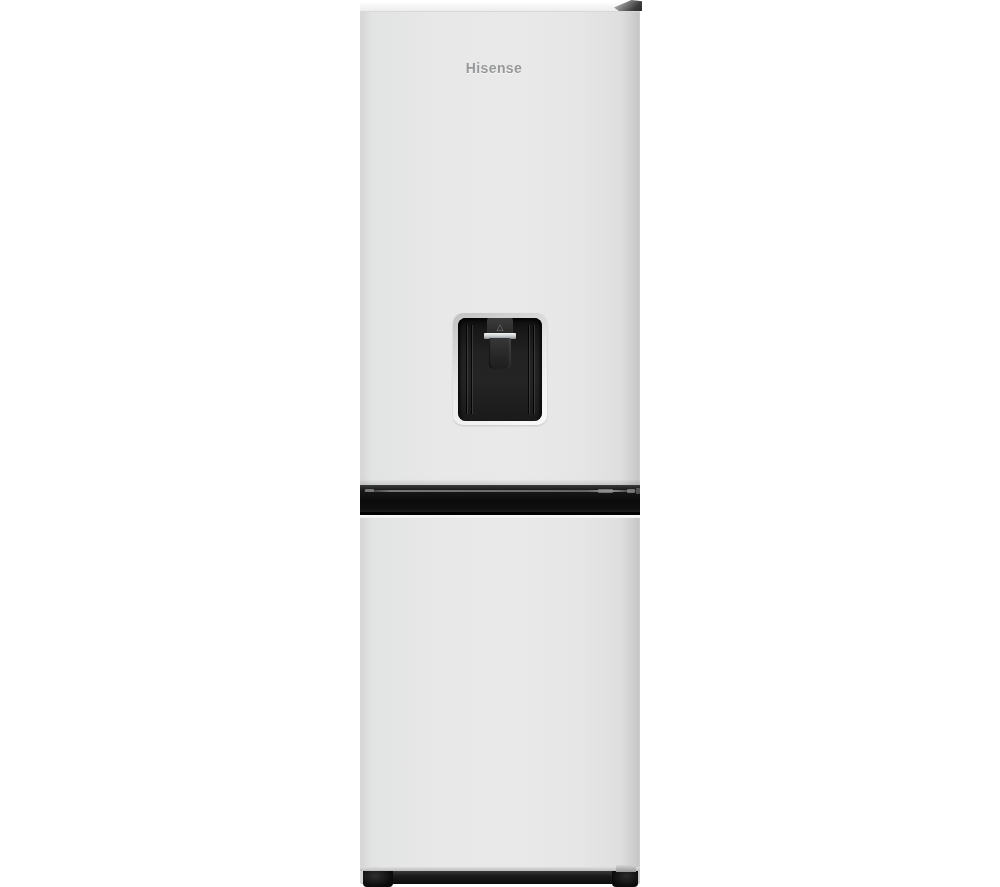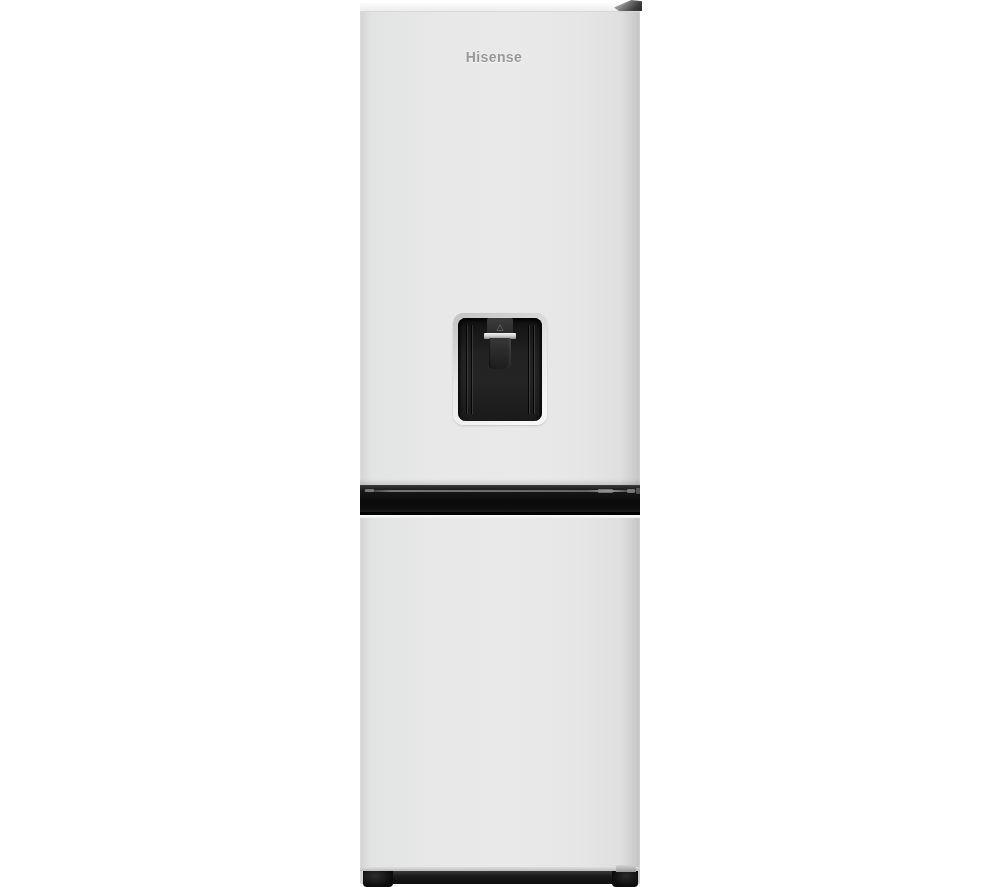--- a/index.html
+++ b/index.html
@@ -24,21 +24,21 @@
     border-bottom:1px solid #d8d8d8;
   }
   .door-hinge{
     left:614px;top:0;width:28px;height:11px;
     background:linear-gradient(135deg,#c0c0c0 0%,#8a8a8a 35%,#3d3d3d 75%,#2c2c2c 100%);
     clip-path:polygon(0 68%,62% 0,100% 12%,100% 100%,18% 100%);
   }
 
   
   .brand-logo{
-    left:360px;top:49px;width:268px;height:16px;
+    left:360px;top:60px;width:268px;height:16px;
     text-align:center;font-size:14px;font-weight:700;
     color:#97989a;letter-spacing:.4px;line-height:16px;
     text-shadow:0 1px 0 rgba(255,255,255,.6);
   }
 
   
   .dispenser-bezel{
     left:453px;top:313px;width:94px;height:112px;
     border-radius:10px;
     background:linear-gradient(155deg,#c2c2c2 0%,#e6e6e6 45%,#fafafa 100%);

